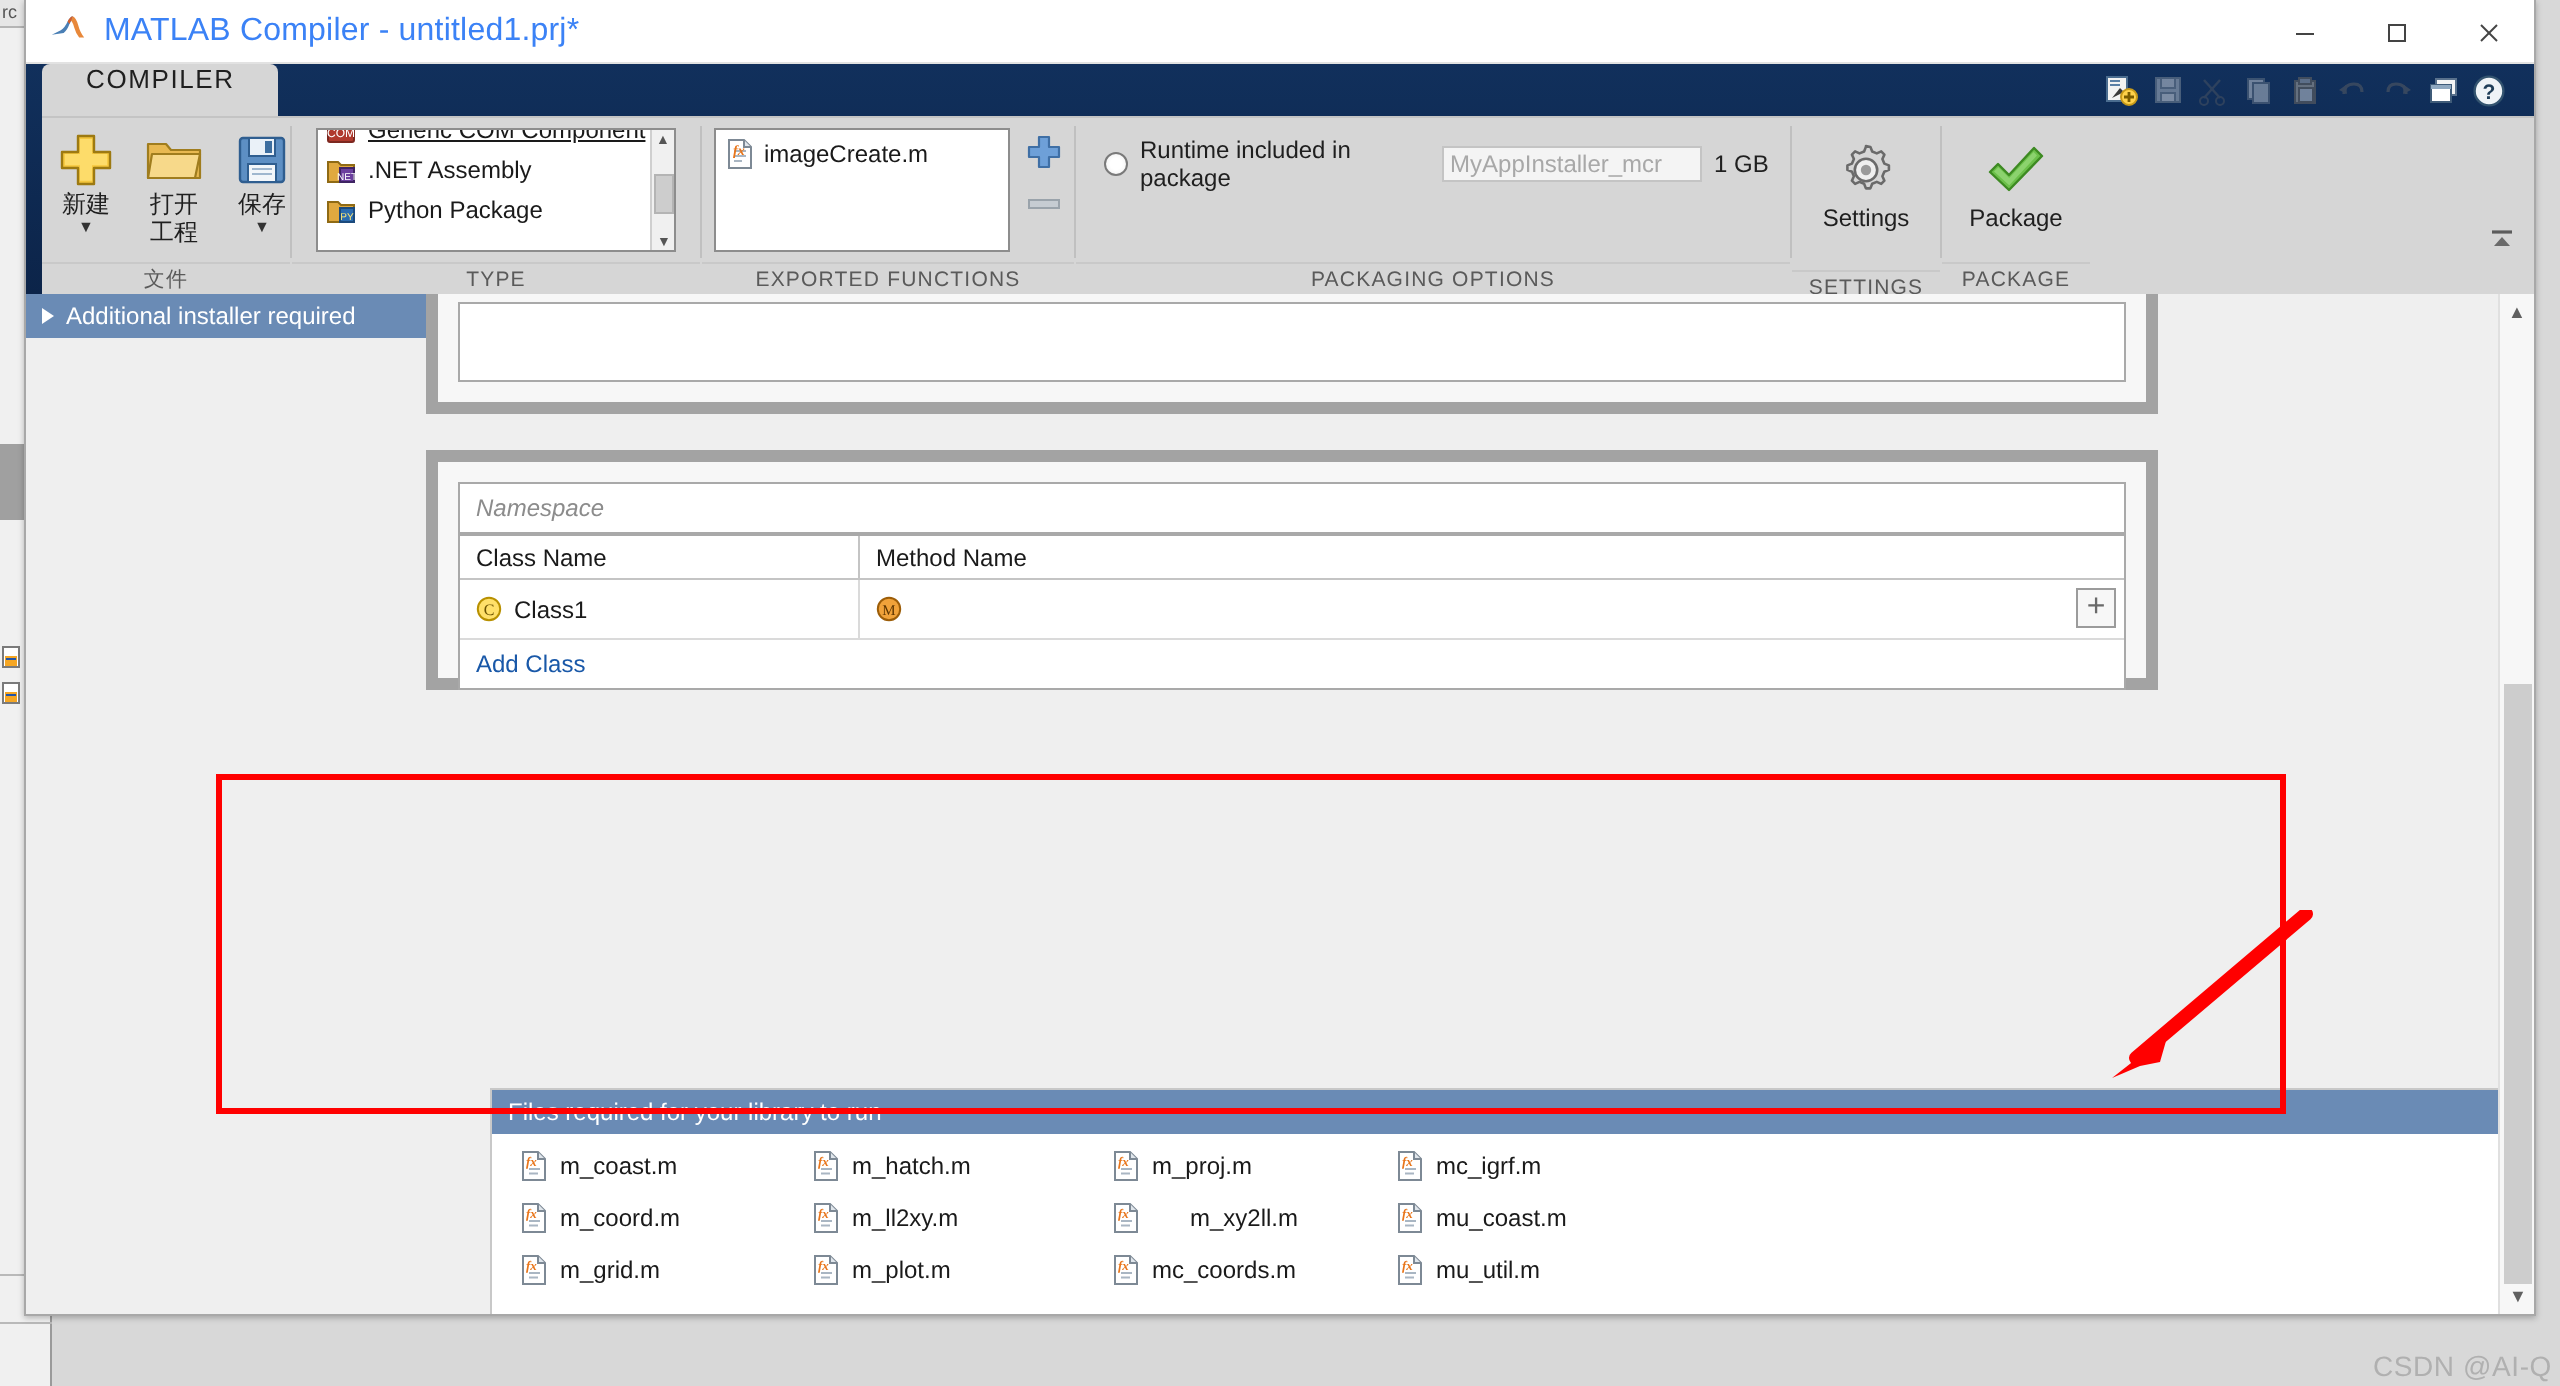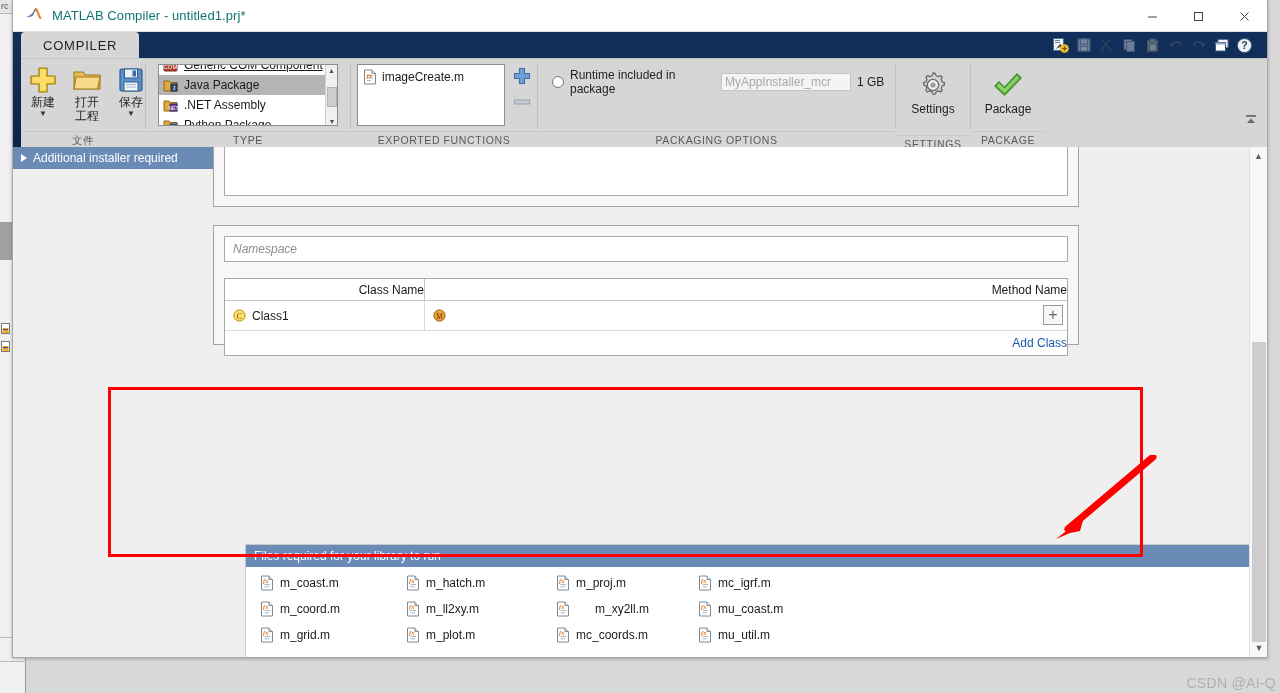--- a/index.html
+++ b/index.html
@@ -32,35 +32,35 @@
     box-shadow:0 1px 3px rgba(0,0,0,.25);
   }
 
   
   #title-bar {
     height:32px; background:#ffffff; position:relative;
     border-bottom:1px solid #e2e2e2;
     display:flex; align-items:center;
   }
   #app-icon { width:18px; height:18px; margin-left:12px; margin-right:9px; flex:none; }
-  #window-title { font-size:13px; color:#0f766e; letter-spacing:.1px; }
+  #window-title { font-size:16px; color:#3b82f6; letter-spacing:.1px; }
   .win-btn {
     width:46px; height:32px; display:flex; align-items:center; justify-content:center;
     color:#444;
   }
   #win-controls { position:absolute; right:0; top:0; display:flex; }
 
   
   #ribbon { background:#0e2a52; height:115px; position:relative;
     background-image:linear-gradient(180deg,#11305c 0%,#0c2449 100%); }
   #tab-strip { height:26px; position:relative; }
   #tab-compiler {
     position:absolute; left:8px; top:0; height:26px; padding:0 22px;
     background:#d6d6d6; color:#1f1f1f; font-size:13px; letter-spacing:.8px;
-    display:flex; align-items:center;
+    display:flex; align-items:flex-start;
     border-radius:4px 4px 0 0;
   }
   #qat { position:absolute; right:12px; top:3px; display:flex; align-items:center; gap:2px; }
   .qat-btn { width:21px; height:20px; display:flex; align-items:center; justify-content:center; }
 
   #ribbon-body {
     position:absolute; left:8px; right:0; top:26px; height:89px;
     background:#d6d6d6; display:flex;
     border-top:1px solid #c4c4c4;
   }
@@ -117,31 +117,31 @@
   #ribbon-collapse { position:absolute; right:8px; bottom:20px; width:16px; height:14px;
                      display:flex; align-items:center; justify-content:center; }
 
   
   #content {
     position:absolute; left:0; top:147px; right:0; bottom:0;
     background:#efefef; overflow:hidden;
   }
   #canvas { position:absolute; left:0; top:0; right:18px; bottom:0; background:#efefef; }
 
-  .panel { position:absolute; background:#f7f7f7; border:1px solid #a3a3a3; }
+  .panel { position:absolute; background:#f7f7f7; border:6px solid #a3a3a3; }
 
   #panel-top { left:200px; top:-12px; width:866px; height:72px; }
   #panel-top-inner { position:absolute; left:10px; top:10px; right:10px; bottom:10px;
                      background:#fff; border:1px solid #a9a9a9; }
 
   #panel-class { left:200px; top:78px; width:866px; height:120px; padding:10px; }
   #ns-field { height:26px; background:#fff; border:1px solid #a9a9a9;
               display:flex; align-items:center; padding:0 8px; }
   #ns-placeholder { font-size:12px; color:#8c8c8c; font-style:italic; }
-  #class-table { margin-top:16px; border:1px solid #a9a9a9; background:#fff;text-align:right; }
+  #class-table { margin-top:0; border:1px solid #a9a9a9; background:#fff; }
   #class-head { display:flex; height:22px; border-bottom:1px solid #c4c4c4; align-items:center; }
   .ch-cell { font-size:12px; padding-left:8px; }
   .ch-cell.c1 { width:200px; border-right:1px solid #c4c4c4; height:22px; line-height:22px; }
   .ch-cell.c2 { flex:1; height:22px; line-height:22px; }
   #class-row { display:flex; height:30px; align-items:center; border-bottom:1px solid #dadada; position:relative; }
   .cr-c1 { width:200px; display:flex; align-items:center; gap:6px; padding-left:8px;
            border-right:1px solid #dadada; height:30px; }
   .cr-c2 { flex:1; display:flex; align-items:center; gap:6px; padding-left:8px; }
   #add-class { font-size:12px; color:#1958a8; padding:5px 0 5px 8px; }
   .plus-box { width:20px; height:20px; border:1px solid #9b9b9b; background:#f7f7f7;
@@ -347,28 +347,20 @@
       <div class="rib-group" style="width:204px;">
         <div class="rib-group-content" style="justify-content:center;">
           <div id="type-list">
             <div class="type-row" style="margin-top:-10px;text-decoration:underline;">
               <svg class="type-ico" viewBox="0 0 15 14">
                 <rect x="1" y="2" width="13" height="11" rx="1" fill="#b03a2e" stroke="#7d2820"></rect>
                 <text x="7.5" y="10.5" font-size="6" fill="#fff" text-anchor="middle" font-family="Liberation Sans, sans-serif">COM</text>
               </svg>
               <span>Generic COM Component</span>
             </div>
-            <div class="type-row sel">
-              <svg class="type-ico" viewBox="0 0 15 14">
-                <path d="M1 3 H6 L7.5 4.5 H14 V13 H1 Z" fill="#e0a93f" stroke="#8f6a14"></path>
-                <rect x="8" y="6" width="6" height="7" fill="#2d4d74" stroke="#16304d"></rect>
-                <text x="11" y="12" font-size="6" fill="#fff" text-anchor="middle" font-family="Liberation Sans, sans-serif">J</text>
-              </svg>
-              <span>Java Package</span>
-            </div>
             <div class="type-row">
               <svg class="type-ico" viewBox="0 0 15 14">
                 <path d="M1 3 H6 L7.5 4.5 H14 V13 H1 Z" fill="#e0a93f" stroke="#8f6a14"></path>
                 <rect x="7" y="6" width="7" height="7" fill="#6b3f9e" stroke="#3f2463"></rect>
                 <text x="10.5" y="12" font-size="5" fill="#fff" text-anchor="middle" font-family="Liberation Sans, sans-serif">NET</text>
               </svg>
               <span>.NET Assembly</span>
             </div>
             <div class="type-row">
               <svg class="type-ico" viewBox="0 0 15 14">

